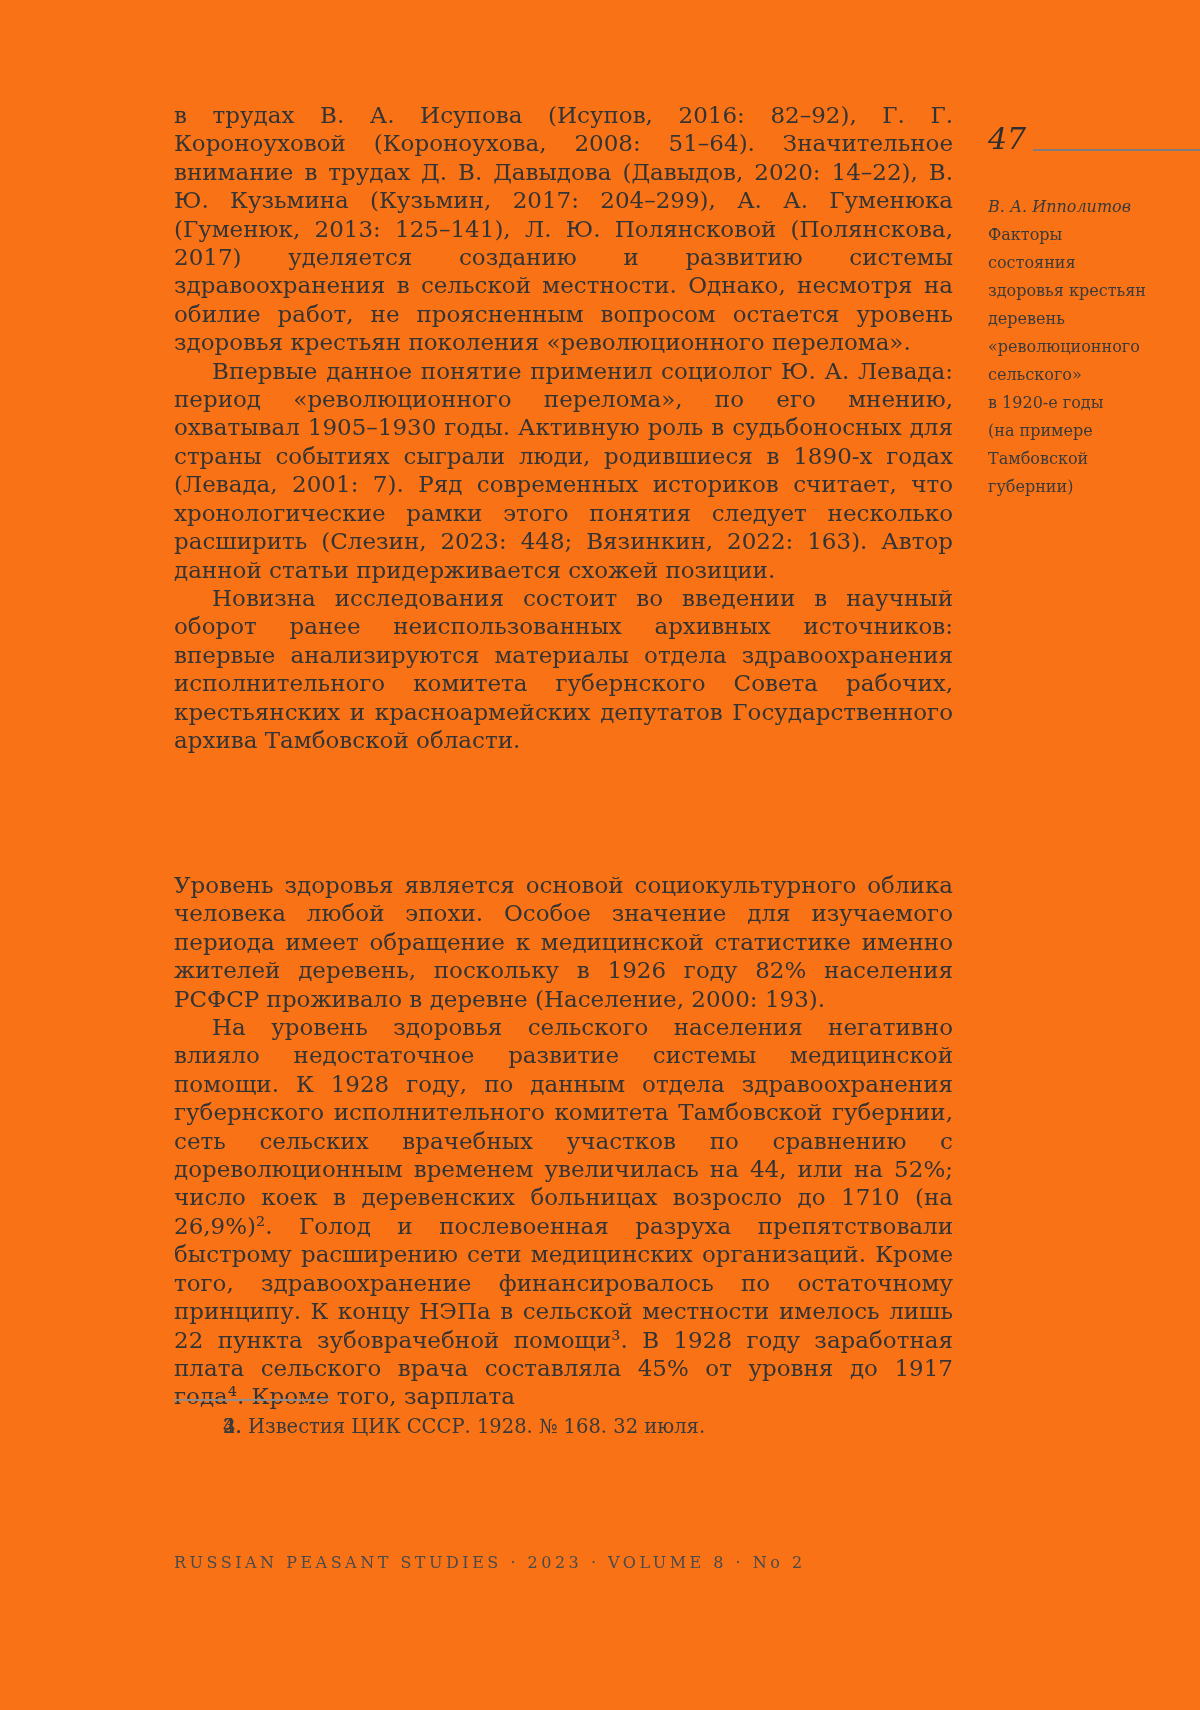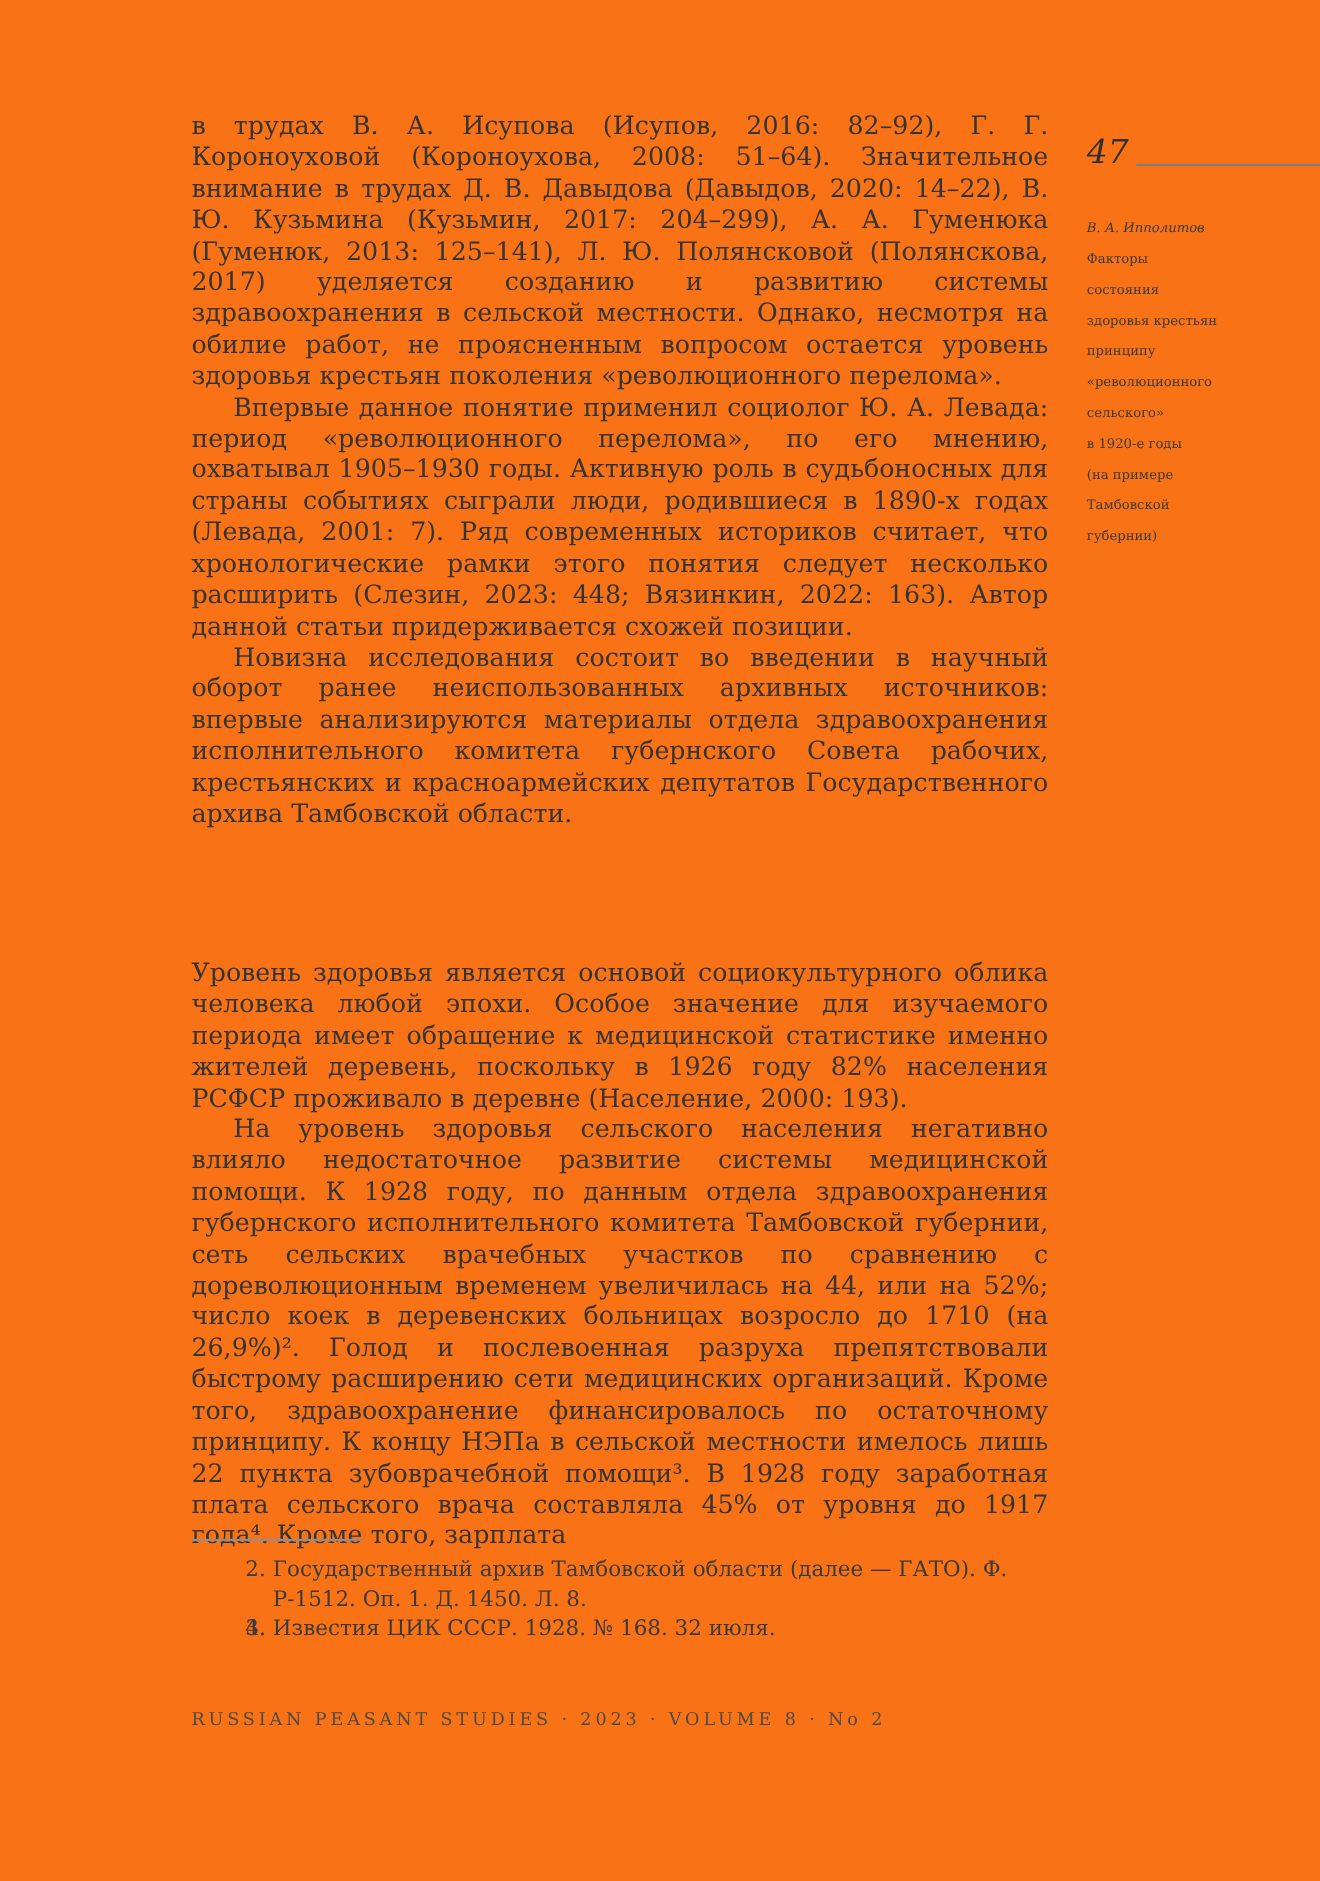--- a/index.html
+++ b/index.html
@@ -69,21 +69,21 @@
     font-size:30px;
     font-style:italic;
     color:#2f2f2f;
   }
   .header-rule{
     position:absolute;left:1033px;top:149px;
     width:167px;height:2px;background:#7d7d7d;
   }
   .sidebar{
     position:absolute;left:988px;top:193px;width:200px;
-    font-size:12px;
+    font-size:16px;
     line-height:28px;
     color:#3a3a3a;
   }
   .sidebar-author{font-style:italic;}
   .sidebar-line{white-space:nowrap;}
 </style>
 </head>
 <body>
 
 <div class="page">
@@ -97,42 +97,41 @@
 
   <div class="section-body">
     <p class="jp">Уровень здоровья является основой социокультурного облика человека любой эпохи. Особое значение для изучаемого периода имеет обращение к медицинской статистике именно жителей деревень, поскольку в 1926 году 82% населения РСФСР проживало в деревне (Население, 2000: 193).</p>
     <p class="jp indent">На уровень здоровья сельского населения негативно влияло недостаточное развитие системы медицинской помощи. К 1928 году, по данным отдела здравоохранения губернского исполнительного комитета Тамбовской губернии, сеть сельских врачебных участков по сравнению с дореволюционным временем увеличилась на 44, или на 52%; число коек в деревенских больницах возросло до 1710 (на 26,9%)². Голод и послевоенная разруха препятствовали быстрому расширению сети медицинских организаций. Кроме того, здравоохранение финансировалось по остаточному принципу. К концу НЭПа в сельской местности имелось лишь 22 пункта зубоврачебной помощи³. В 1928 году заработная плата сельского врача составляла 45% от уровня до 1917 года⁴. Кроме того, зарплата</p>
   </div>
 
   <div class="fn-rule"></div>
   <div class="footnotes">
     <div class="fn-row">
       <span class="fn-num">2.</span>
-      <span class="fn-text">Государственный архив Тамбовской области (далее — ГАТО). Ф. Р-1512. Оп. 1. Д. 1450. Л. 8.</span>
     </div>
     <div class="fn-row">
       <span class="fn-num">3.</span>
     </div>
     <div class="fn-row">
       <span class="fn-num">4.</span>
       <span class="fn-text">Известия ЦИК СССР. 1928. № 168. 32 июля.</span>
     </div>
   </div>
 
   <div class="footer">RUSSIAN PEASANT STUDIES · 2023 · VOLUME 8 · No 2</div>
 
   <div class="page-number">47</div>
   <div class="header-rule"></div>
 
   <div class="sidebar">
     <div class="sidebar-author sidebar-line">В. А. Ипполитов</div>
     <div class="sidebar-line">Факторы</div>
     <div class="sidebar-line">состояния</div>
     <div class="sidebar-line">здоровья крестьян</div>
-    <div class="sidebar-line">принципу</div>
+    <div class="sidebar-line">деревень</div>
     <div class="sidebar-line">«революционного</div>
     <div class="sidebar-line">сельского»</div>
     <div class="sidebar-line">в 1920-е годы</div>
     <div class="sidebar-line">(на примере</div>
     <div class="sidebar-line">Тамбовской</div>
     <div class="sidebar-line">губернии)</div>
   </div>
 
 </div>
 

